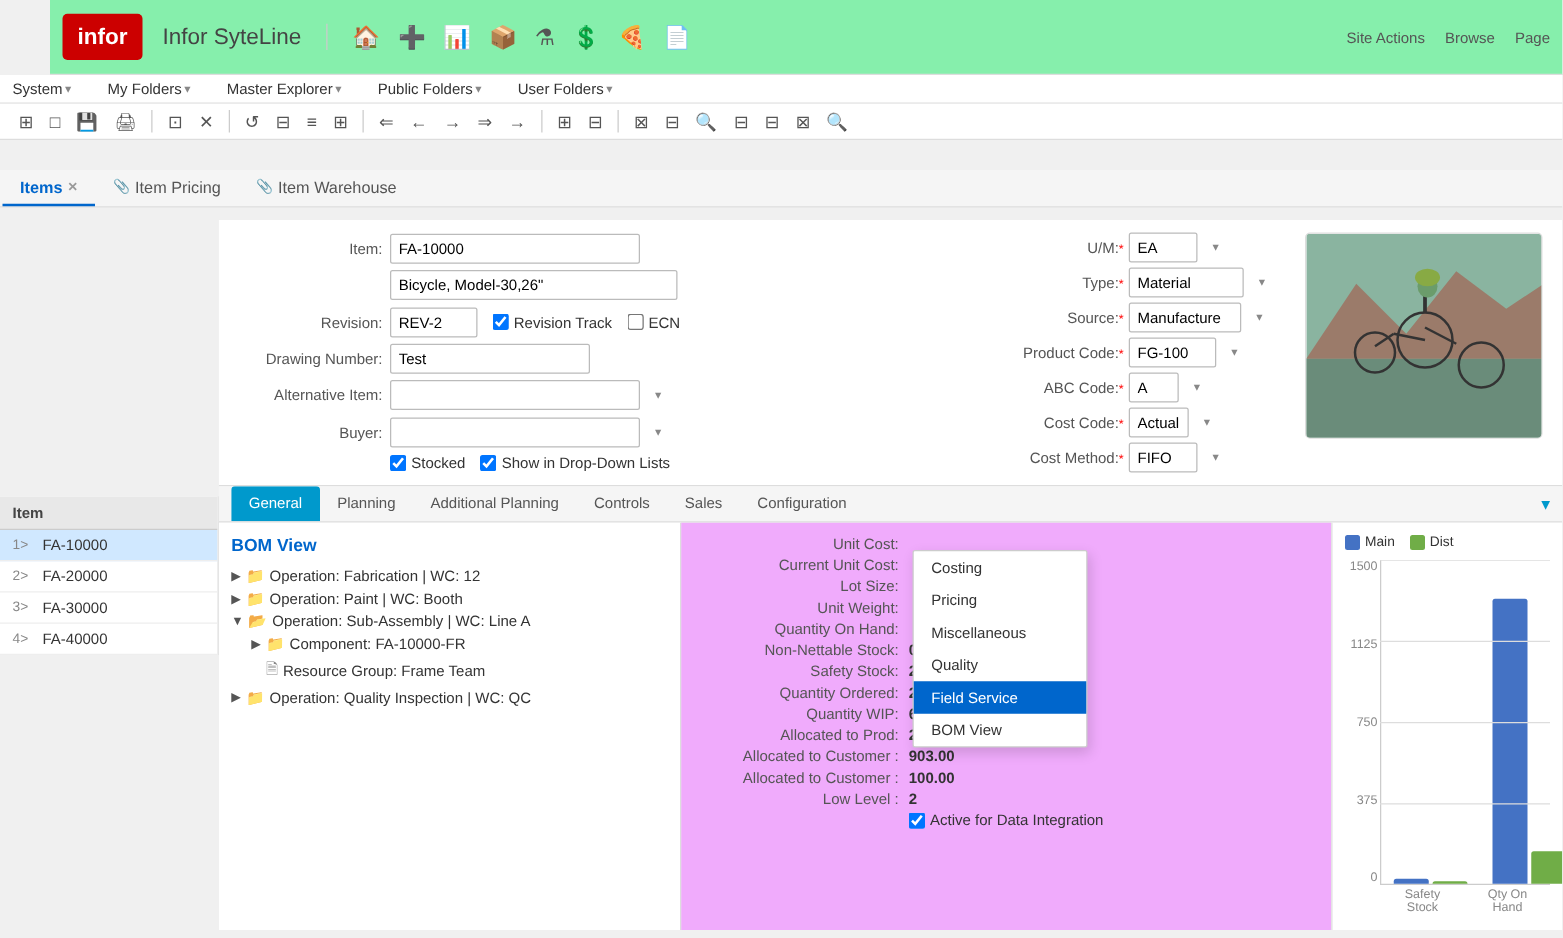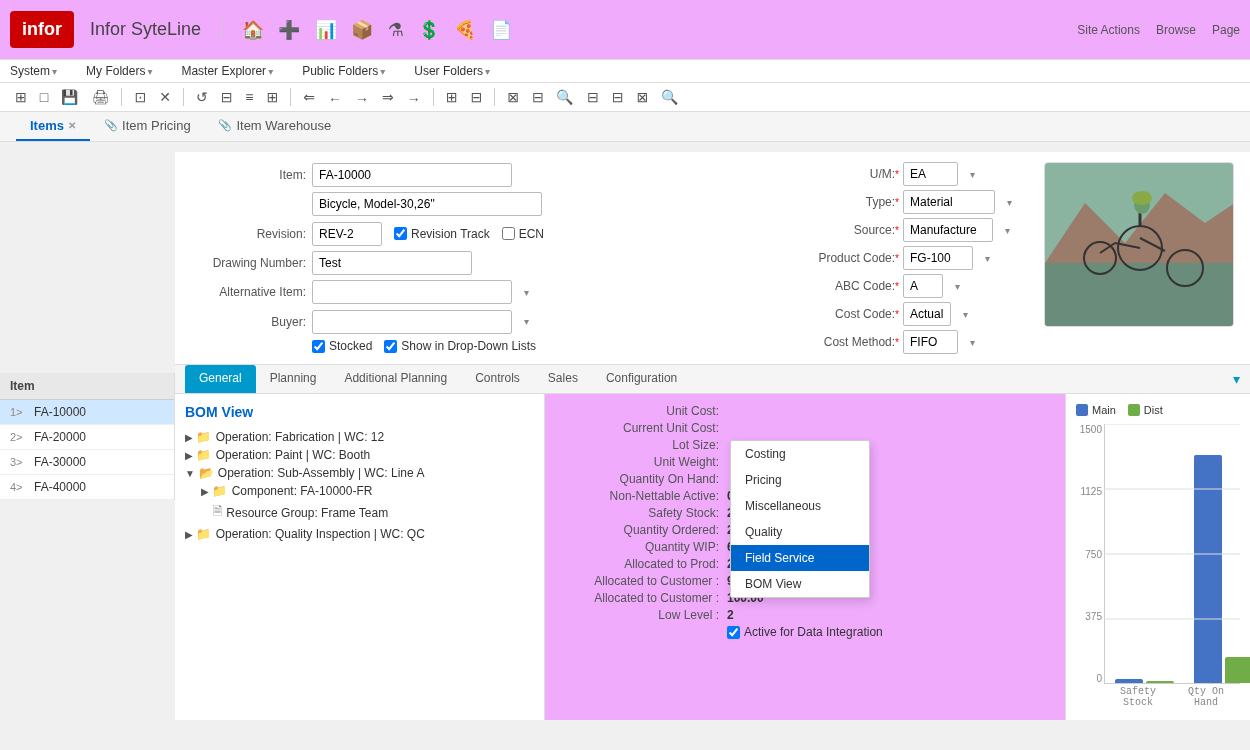--- a/index.html
+++ b/index.html
@@ -1,25 +1,26 @@
 <!DOCTYPE html>
 <html><head>
   <meta charset="utf-8">
   <style>
     * { box-sizing: border-box; margin: 0; padding: 0; }
     body { font-family: 'Segoe UI', Arial, sans-serif; font-size: 12px; background: #f0f0f0; color: #333; }
 
     
     .top-nav {
-      background: #f0abfc;
+      background: #86efac;
       border-bottom: 1px solid #ddd;
       display: flex;
       align-items: center;
       height: 60px;
       padding: 0 10px;
+      margin-left: 40px;
     }
     .infor-logo {
       background: #c00;
       color: #fff;
       font-weight: bold;
       font-size: 18px;
       padding: 8px 12px;
       border-radius: 4px;
       margin-right: 16px;
     }
@@ -86,24 +87,25 @@
       border: 1px solid transparent;
       padding: 2px 4px;
       border-radius: 2px;
     }
     .toolbar-sep { width: 1px; background: #ccc; height: 18px; margin: 0 4px; }
 
     
     .tabs-bar {
       background: #f5f5f5;
       border-bottom: 1px solid #ddd;
-      padding: 0 16px;
+      padding: 0 2px;
       display: flex;
       align-items: center;
       gap: 0;
+      margin-top: 24px;
     }
     .tab {
       padding: 6px 14px;
       cursor: pointer;
       font-size: 13px;
       color: #555;
       border-bottom: 2px solid transparent;
       display: flex;
       align-items: center;
       gap: 4px;
@@ -625,21 +627,21 @@
           <div class="data-label">Unit Cost:</div>
           <div class="data-value"></div>
           <div class="data-label">Current Unit Cost:</div>
           <div class="data-value"></div>
           <div class="data-label">Lot Size:</div>
           <div class="data-value"></div>
           <div class="data-label">Unit Weight:</div>
           <div class="data-value"></div>
           <div class="data-label">Quantity  On Hand:</div>
           <div class="data-value"></div>
-          <div class="data-label">Non-Nettable Active:</div>
+          <div class="data-label">Non-Nettable Stock:</div>
           <div class="data-value-bold">0.00</div>
           <div class="data-label">Safety Stock:</div>
           <div class="data-value-bold">21.00</div>
           <div class="data-label">Quantity Ordered:</div>
           <div class="data-value-bold">20,172.00</div>
           <div class="data-label">Quantity WIP:</div>
           <div class="data-value-bold">692.00</div>
           <div class="data-label">Allocated to Prod:</div>
           <div class="data-value-bold">208.00</div>
           <div class="data-label">Allocated to Customer :</div>
@@ -691,21 +693,21 @@
               <div class="chart-bar" style="background:#4472c4; height:4px; width:28px;"></div>
               <div class="chart-bar" style="background:#70ad47; height:2px; width:28px;"></div>
             </div>
 
             <div class="chart-bar-group">
               <div class="chart-bar" style="background:#4472c4; height:228px; width:28px;"></div>
               <div class="chart-bar" style="background:#70ad47; height:26px; width:28px;"></div>
             </div>
           </div>
 
-          <div style="margin-left:28px; display:flex; gap:20px; padding:2px 10px; font-size:10px; color:#888;font-family:Liberation Mono, monospace;">
+          <div style="margin-left:28px; display:flex; gap:20px; padding:2px 10px; font-size:10px; color:#888;">
             <div style="width:59px; text-align:center;">Safety Stock</div>
             <div style="width:59px; text-align:center;">Qty On Hand</div>
           </div>
         </div>
       </div>
 
     </div>
 
   </div>
 

